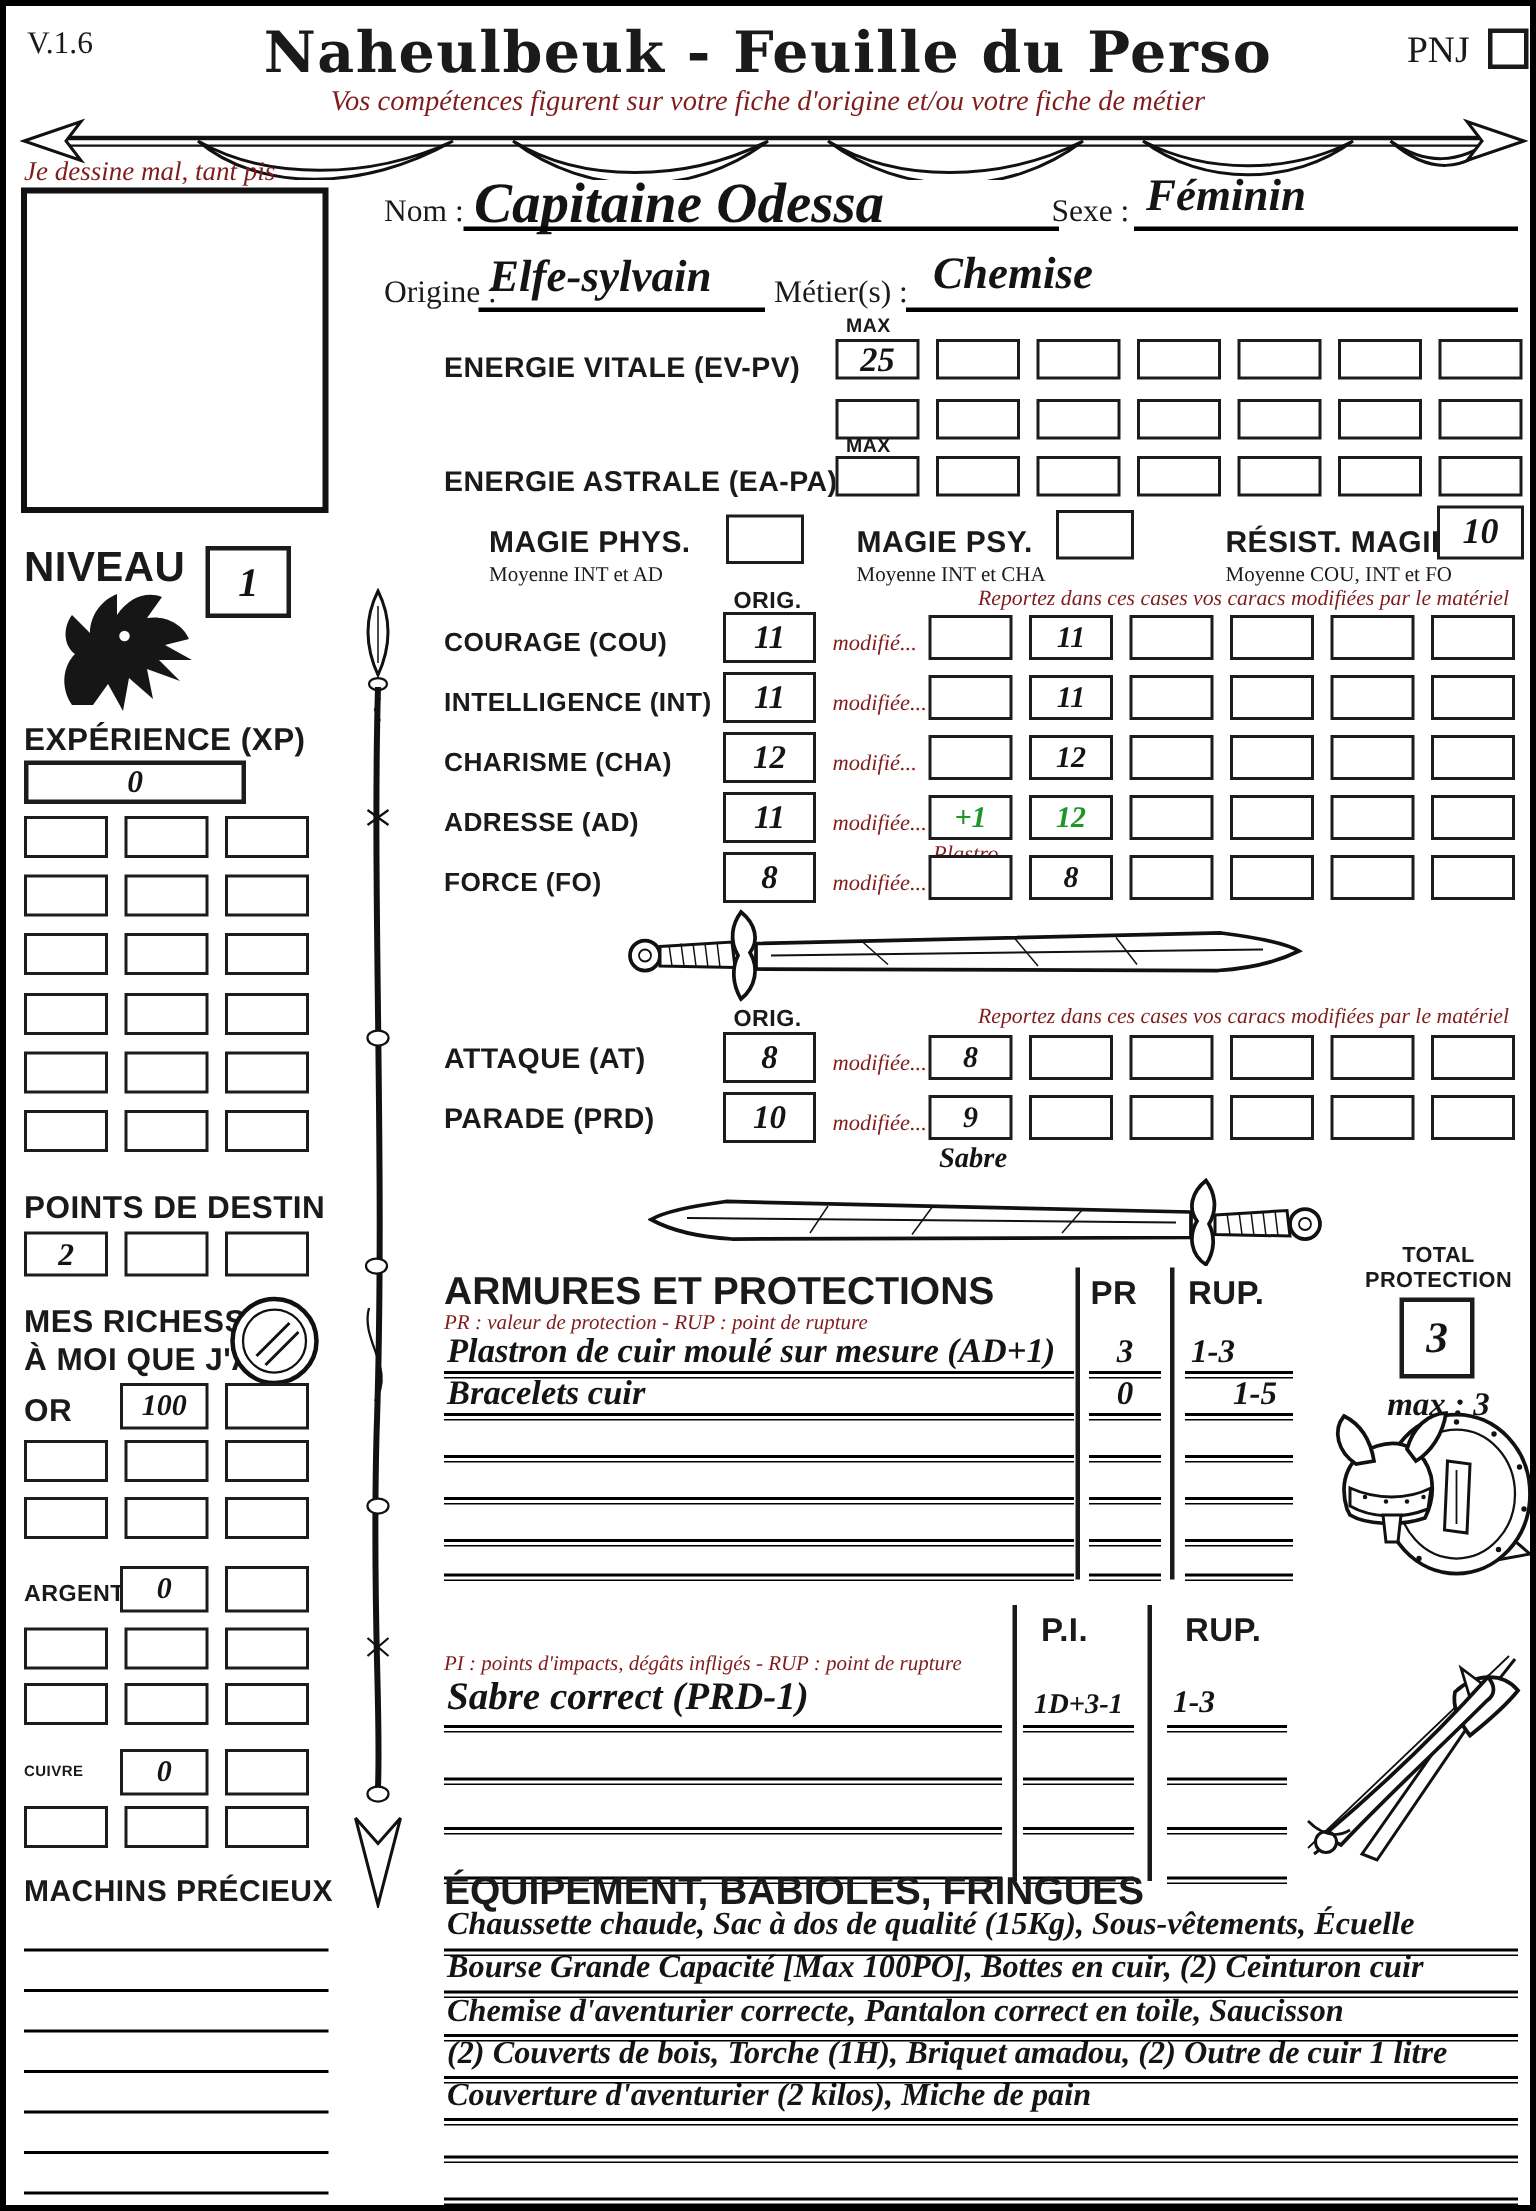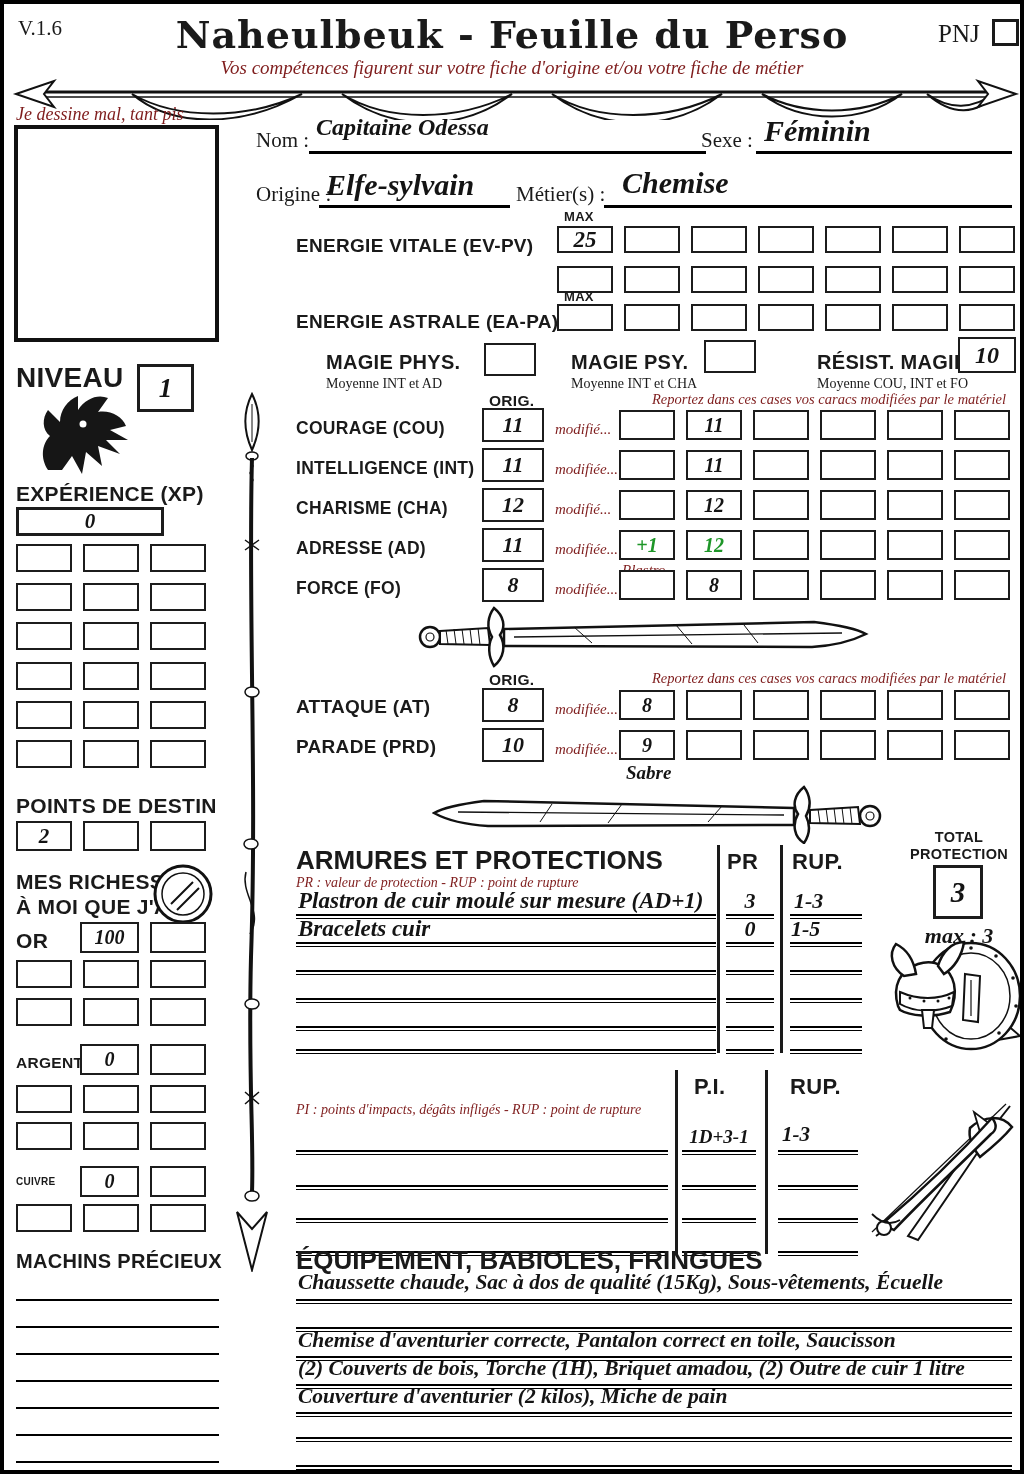--- a/index.html
+++ b/index.html
@@ -180,21 +180,21 @@
       <ellipse cx="25" cy="452" rx="7" ry="5" fill="#fff" stroke-width="1.5"></ellipse>
       <path d="M20,480 C14,502 38,520 24,542" stroke-width="1.5"></path>
       <ellipse cx="26" cy="612" rx="7" ry="5" fill="#fff" stroke-width="1.5"></ellipse>
       <path d="M19,700 L33,712 M19,712 L33,700" stroke-width="1.5"></path>
       <ellipse cx="26" cy="804" rx="7" ry="5" fill="#fff" stroke-width="1.5"></ellipse>
       <path d="M26,878 L11,820 L26,837 L41,820 Z" fill="#fff" stroke-width="2"></path>
     </g>
   </svg>
 
   <div class="b ser" style="left:252px;top:124px;font-size:21px">Nom :</div>
-  <div class="b hand" style="left:312px;top:110px;font-size:24px">Capitaine Odessa</div>
+  <div class="b hand" style="left:312px;top:110px;font-size:38px">Capitaine Odessa</div>
   <div class="b sline" style="left:305px;top:147px;width:397px"></div>
   <div class="b ser" style="left:697px;top:124px;font-size:21px">Sexe :</div>
   <div class="b hand" style="left:760px;top:110px;font-size:30px">Féminin</div>
   <div class="b sline" style="left:752px;top:147px;width:256px"></div>
 
   <div class="b ser" style="left:252px;top:178px;font-size:21px">Origine :</div>
   <div class="b hand" style="left:322px;top:164px;font-size:30px">Elfe-sylvain</div>
   <div class="b sline" style="left:315px;top:201px;width:191px"></div>
   <div class="b ser" style="left:512px;top:178px;font-size:21px">Métier(s) :</div>
   <div class="b hand" style="left:618px;top:162px;font-size:30px">Chemise</div>
@@ -415,21 +415,21 @@
   <div class="b lbl" style="left:788px;top:845px;font-size:22px">RUP.</div>
   <div class="b vline" style="left:713px;top:841px;height:208px"></div>
   <div class="b vline" style="left:776px;top:841px;height:208px"></div>
   <div class="b seri" style="left:292px;top:871px;font-size:14px">PR : valeur de protection - RUP : point de rupture</div>
 
   <div class="b hand" style="left:294px;top:884px;font-size:23px;white-space:nowrap">Plastron de cuir moulé sur mesure (AD+1)</div>
   <div class="b hand ctr" style="left:722px;top:884px;width:48px;font-size:22px">3</div>
   <div class="b hand" style="left:790px;top:884px;font-size:22px">1-3</div>
   <div class="b hand" style="left:294px;top:912px;font-size:23px;white-space:nowrap">Bracelets cuir</div>
   <div class="b hand ctr" style="left:722px;top:912px;width:48px;font-size:22px">0</div>
-  <div class="b hand" style="left:787px;top:912px;font-size:22px">1-5</div>
+  <div class="b hand" style="left:818px;top:912px;font-size:22px">1-5</div>
 
   <div class="b dline" style="left:292px;top:910px;width:420px"></div>
     <div class="b dline" style="left:722px;top:910px;width:48px"></div>
     <div class="b dline" style="left:786px;top:910px;width:72px"></div>
   <div class="b dline" style="left:292px;top:938px;width:420px"></div>
     <div class="b dline" style="left:722px;top:938px;width:48px"></div>
     <div class="b dline" style="left:786px;top:938px;width:72px"></div>
   <div class="b dline" style="left:292px;top:966px;width:420px"></div>
     <div class="b dline" style="left:722px;top:966px;width:48px"></div>
     <div class="b dline" style="left:786px;top:966px;width:72px"></div>
@@ -474,20 +474,21 @@
       <path d="M36,74 L48,74 L46,92 L38,92 Z" stroke-width="2"></path>
     </g>
   </svg>
 
   <div class="b lbl" style="left:690px;top:1070px;font-size:22px">P.I.</div>
   <div class="b lbl" style="left:786px;top:1070px;font-size:22px">RUP.</div>
   <div class="b vline" style="left:671px;top:1066px;height:184px"></div>
   <div class="b vline" style="left:761px;top:1066px;height:184px"></div>
   <div class="b seri" style="left:292px;top:1098px;font-size:14px">PI : points d'impacts, dégâts infligés - RUP : point de rupture</div>
 
+  <div class="b hand" style="left:294px;top:1112px;font-size:26px;white-space:nowrap">Sabre correct (PRD-1)</div>
   <div class="b hand ctr" style="left:676px;top:1122px;width:78px;font-size:19px">1D+3-1</div>
   <div class="b hand" style="left:778px;top:1118px;font-size:21px">1-3</div>
 
   <div class="b dline" style="left:292px;top:1146px;width:372px"></div>
     <div class="b dline" style="left:678px;top:1146px;width:74px"></div>
     <div class="b dline" style="left:774px;top:1146px;width:80px"></div>
   <div class="b dline" style="left:292px;top:1181px;width:372px"></div>
     <div class="b dline" style="left:678px;top:1181px;width:74px"></div>
     <div class="b dline" style="left:774px;top:1181px;width:80px"></div>
   <div class="b dline" style="left:292px;top:1214px;width:372px"></div>
@@ -505,20 +506,21 @@
       <path d="M110,28 C124,15 142,15 152,27 C144,37 130,49 120,57 C112,47 108,38 110,28 Z" fill="#fff" stroke-width="2.5"></path>
       <path d="M120,32 L114,12 L130,24 Z" fill="#fff" stroke-width="1.8"></path>
       <path d="M22,124 C60,92 98,56 132,18 C137,24 137,30 131,34 C99,66 64,98 34,130 Z" fill="#fff" stroke-width="2.5"></path>
       <circle cx="24" cy="128" r="7" fill="#fff" stroke-width="2"></circle>
       <path d="M12,114 C20,122 30,126 40,120" stroke-width="1.8"></path>
     </g>
   </svg>
 
   <div class="b lbl" style="left:292px;top:1241px;font-size:26px;letter-spacing:0">ÉQUIPEMENT, BABIOLES, FRINGUES</div>
   <div class="b hand" style="left:294px;top:1266px;font-size:21.5px;white-space:nowrap">Chaussette chaude, Sac à dos de qualité (15Kg), Sous-vêtements, Écuelle</div>
+  <div class="b hand" style="left:294px;top:1295px;font-size:21.5px;white-space:nowrap">Bourse Grande Capacité [Max 100PO], Bottes en cuir, (2) Ceinturon cuir</div>
   <div class="b hand" style="left:294px;top:1324px;font-size:21.5px;white-space:nowrap">Chemise d'aventurier correcte, Pantalon correct en toile, Saucisson</div>
   <div class="b hand" style="left:294px;top:1352px;font-size:21.5px;white-space:nowrap">(2) Couverts de bois, Torche (1H), Briquet amadou, (2) Outre de cuir 1 litre</div>
   <div class="b hand" style="left:294px;top:1380px;font-size:21.5px;white-space:nowrap">Couverture d'aventurier (2 kilos), Miche de pain</div>
   <div class="b dline" style="left:292px;top:1295px;width:716px"></div>
   <div class="b dline" style="left:292px;top:1323px;width:716px"></div>
   <div class="b dline" style="left:292px;top:1352px;width:716px"></div>
   <div class="b dline" style="left:292px;top:1380px;width:716px"></div>
   <div class="b dline" style="left:292px;top:1408px;width:716px"></div>
   <div class="b dline" style="left:292px;top:1433px;width:716px"></div>
   <div class="b dline" style="left:292px;top:1461px;width:716px"></div>

